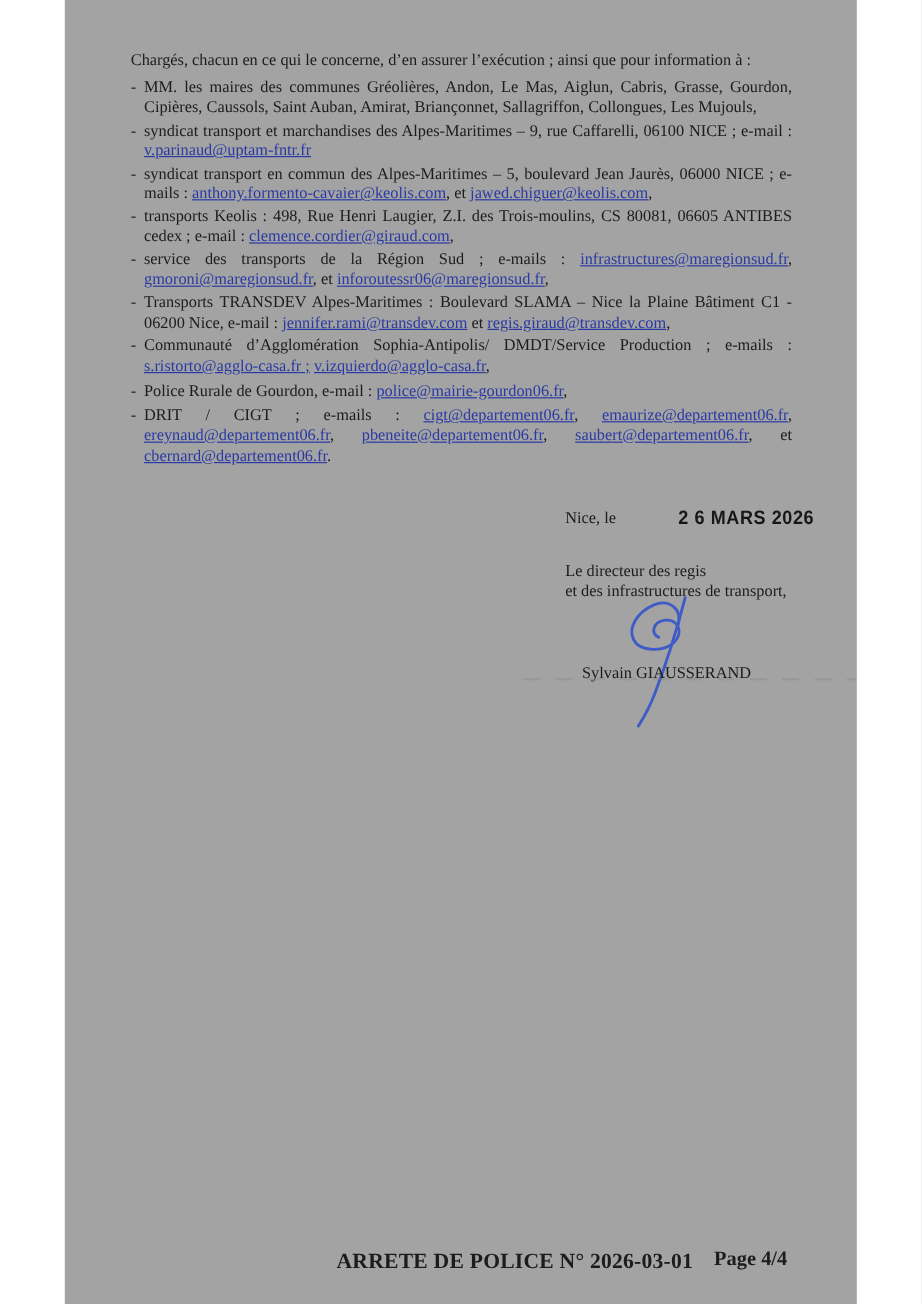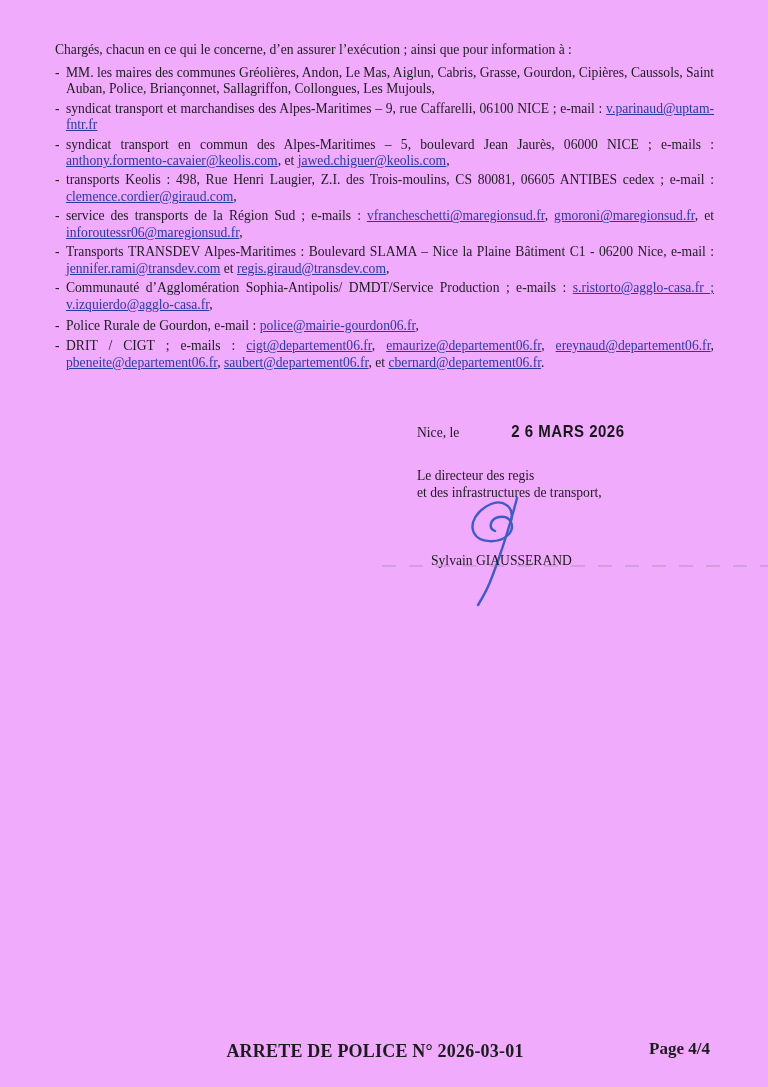--- a/index.html
+++ b/index.html
@@ -1,18 +1,18 @@
 <!DOCTYPE html>
 <html><head>
 <meta charset="utf-8">
 <style>
   html,body{margin:0;padding:0;background:#ffffff;}
   .page{
-    position:relative;width:768px;height:1087px;margin:0 auto;
-    background:#f0abfc;overflow:hidden;
+    position:relative;width:660px;height:1087px;margin:0 auto;
+    background:#a3a3a3;overflow:hidden;
     font-family:"Liberation Serif","DejaVu Serif",serif;
     color:#1c1c1e;
   }
   .doc-body{
     position:absolute;left:55px;right:54px;top:42px;
     font-size:13.6px;line-height:16.7px;text-align:justify;
   }
   .intro{margin:0 0 6px 0;}
   .item{position:relative;padding-left:11px;margin:0 0 2.5px 0;}
   .dash{position:absolute;left:0;top:0;}
@@ -45,29 +45,29 @@
   }
 </style>
 </head>
 <body>
 
 <div class="page">
 
   <div class="doc-body">
     <p class="intro">Chargés, chacun en ce qui le concerne, d’en assurer l’exécution&nbsp;; ainsi que pour information à&nbsp;:</p>
 
-    <p class="item"><span class="dash">-</span><span>MM. les maires des communes Gréolières, Andon, Le Mas, Aiglun, Cabris, Grasse, Gourdon, Cipières, Caussols, Saint Auban, Police, Briançonnet, Sallagriffon, Collongues, Les Mujouls,</span></p>
+    <p class="item"><span class="dash">-</span><span>MM. les maires des communes Gréolières, Andon, Le Mas, Aiglun, Cabris, Grasse, Gourdon, Cipières, Caussols, Saint Auban, Amirat, Briançonnet, Sallagriffon, Collongues, Les Mujouls,</span></p>
 
     <p class="item"><span class="dash">-</span><span>syndicat transport et marchandises des Alpes-Maritimes – 9, rue Caffarelli, 06100 NICE&nbsp;; e-mail&nbsp;: </span><a class="lnk">v.parinaud@uptam-fntr.fr</a></p>
 
     <p class="item"><span class="dash">-</span><span>syndicat transport en commun des Alpes-Maritimes – 5, boulevard Jean Jaurès, 06000 NICE&nbsp;; e-mails&nbsp;: </span><a class="lnk">anthony.formento-cavaier@keolis.com</a><span>, et </span><a class="lnk">jawed.chiguer@keolis.com</a><span>,</span></p>
 
     <p class="item"><span class="dash">-</span><span>transports Keolis&nbsp;: 498, Rue Henri Laugier, Z.I. des Trois-moulins, CS 80081, 06605 ANTIBES cedex&nbsp;; e-mail&nbsp;: </span><a class="lnk">clemence.cordier@giraud.com</a><span>,</span></p>
 
-    <p class="item"><span class="dash">-</span><span>service des transports de la Région Sud&nbsp;; e-mails&nbsp;: </span><a class="lnk">vfrancheschetti@maregionsud.fr</a><span>, </span><a class="lnk">gmoroni@maregionsud.fr</a><span>, et </span><a class="lnk">inforoutessr06@maregionsud.fr</a><span>,</span></p>
+    <p class="item"><span class="dash">-</span><span>service des transports de la Région Sud&nbsp;; e-mails&nbsp;: </span><a class="lnk">infrastructures@maregionsud.fr</a><span>, </span><a class="lnk">gmoroni@maregionsud.fr</a><span>, et </span><a class="lnk">inforoutessr06@maregionsud.fr</a><span>,</span></p>
 
     <p class="item"><span class="dash">-</span><span>Transports TRANSDEV Alpes-Maritimes&nbsp;: Boulevard SLAMA – Nice la Plaine Bâtiment C1 - 06200 Nice, e-mail&nbsp;: </span><a class="lnk">jennifer.rami@transdev.com</a><span> et </span><a class="lnk">regis.giraud@transdev.com</a><span>,</span></p>
 
     <p class="item"><span class="dash">-</span><span>Communauté d’Agglomération Sophia-Antipolis/ DMDT/Service Production&nbsp;; e-mails&nbsp;: </span><a class="lnk">s.ristorto@agglo-casa.fr&nbsp;;</a><span> </span><a class="lnk">v.izquierdo@agglo-casa.fr</a><span>,</span></p>
 
     <p class="item gap-before"><span class="dash">-</span><span>Police Rurale de Gourdon, e-mail&nbsp;: </span><a class="lnk">police@mairie-gourdon06.fr</a><span>,</span></p>
 
     <p class="item gap-before"><span class="dash">-</span><span>DRIT / CIGT&nbsp;; e-mails&nbsp;: </span><a class="lnk">cigt@departement06.fr</a><span>, </span><a class="lnk">emaurize@departement06.fr</a><span>, </span><a class="lnk">ereynaud@departement06.fr</a><span>, </span><a class="lnk">pbeneite@departement06.fr</a><span>, </span><a class="lnk">saubert@departement06.fr</a><span>, et </span><a class="lnk">cbernard@departement06.fr</a><span>.</span></p>
   </div>
 

